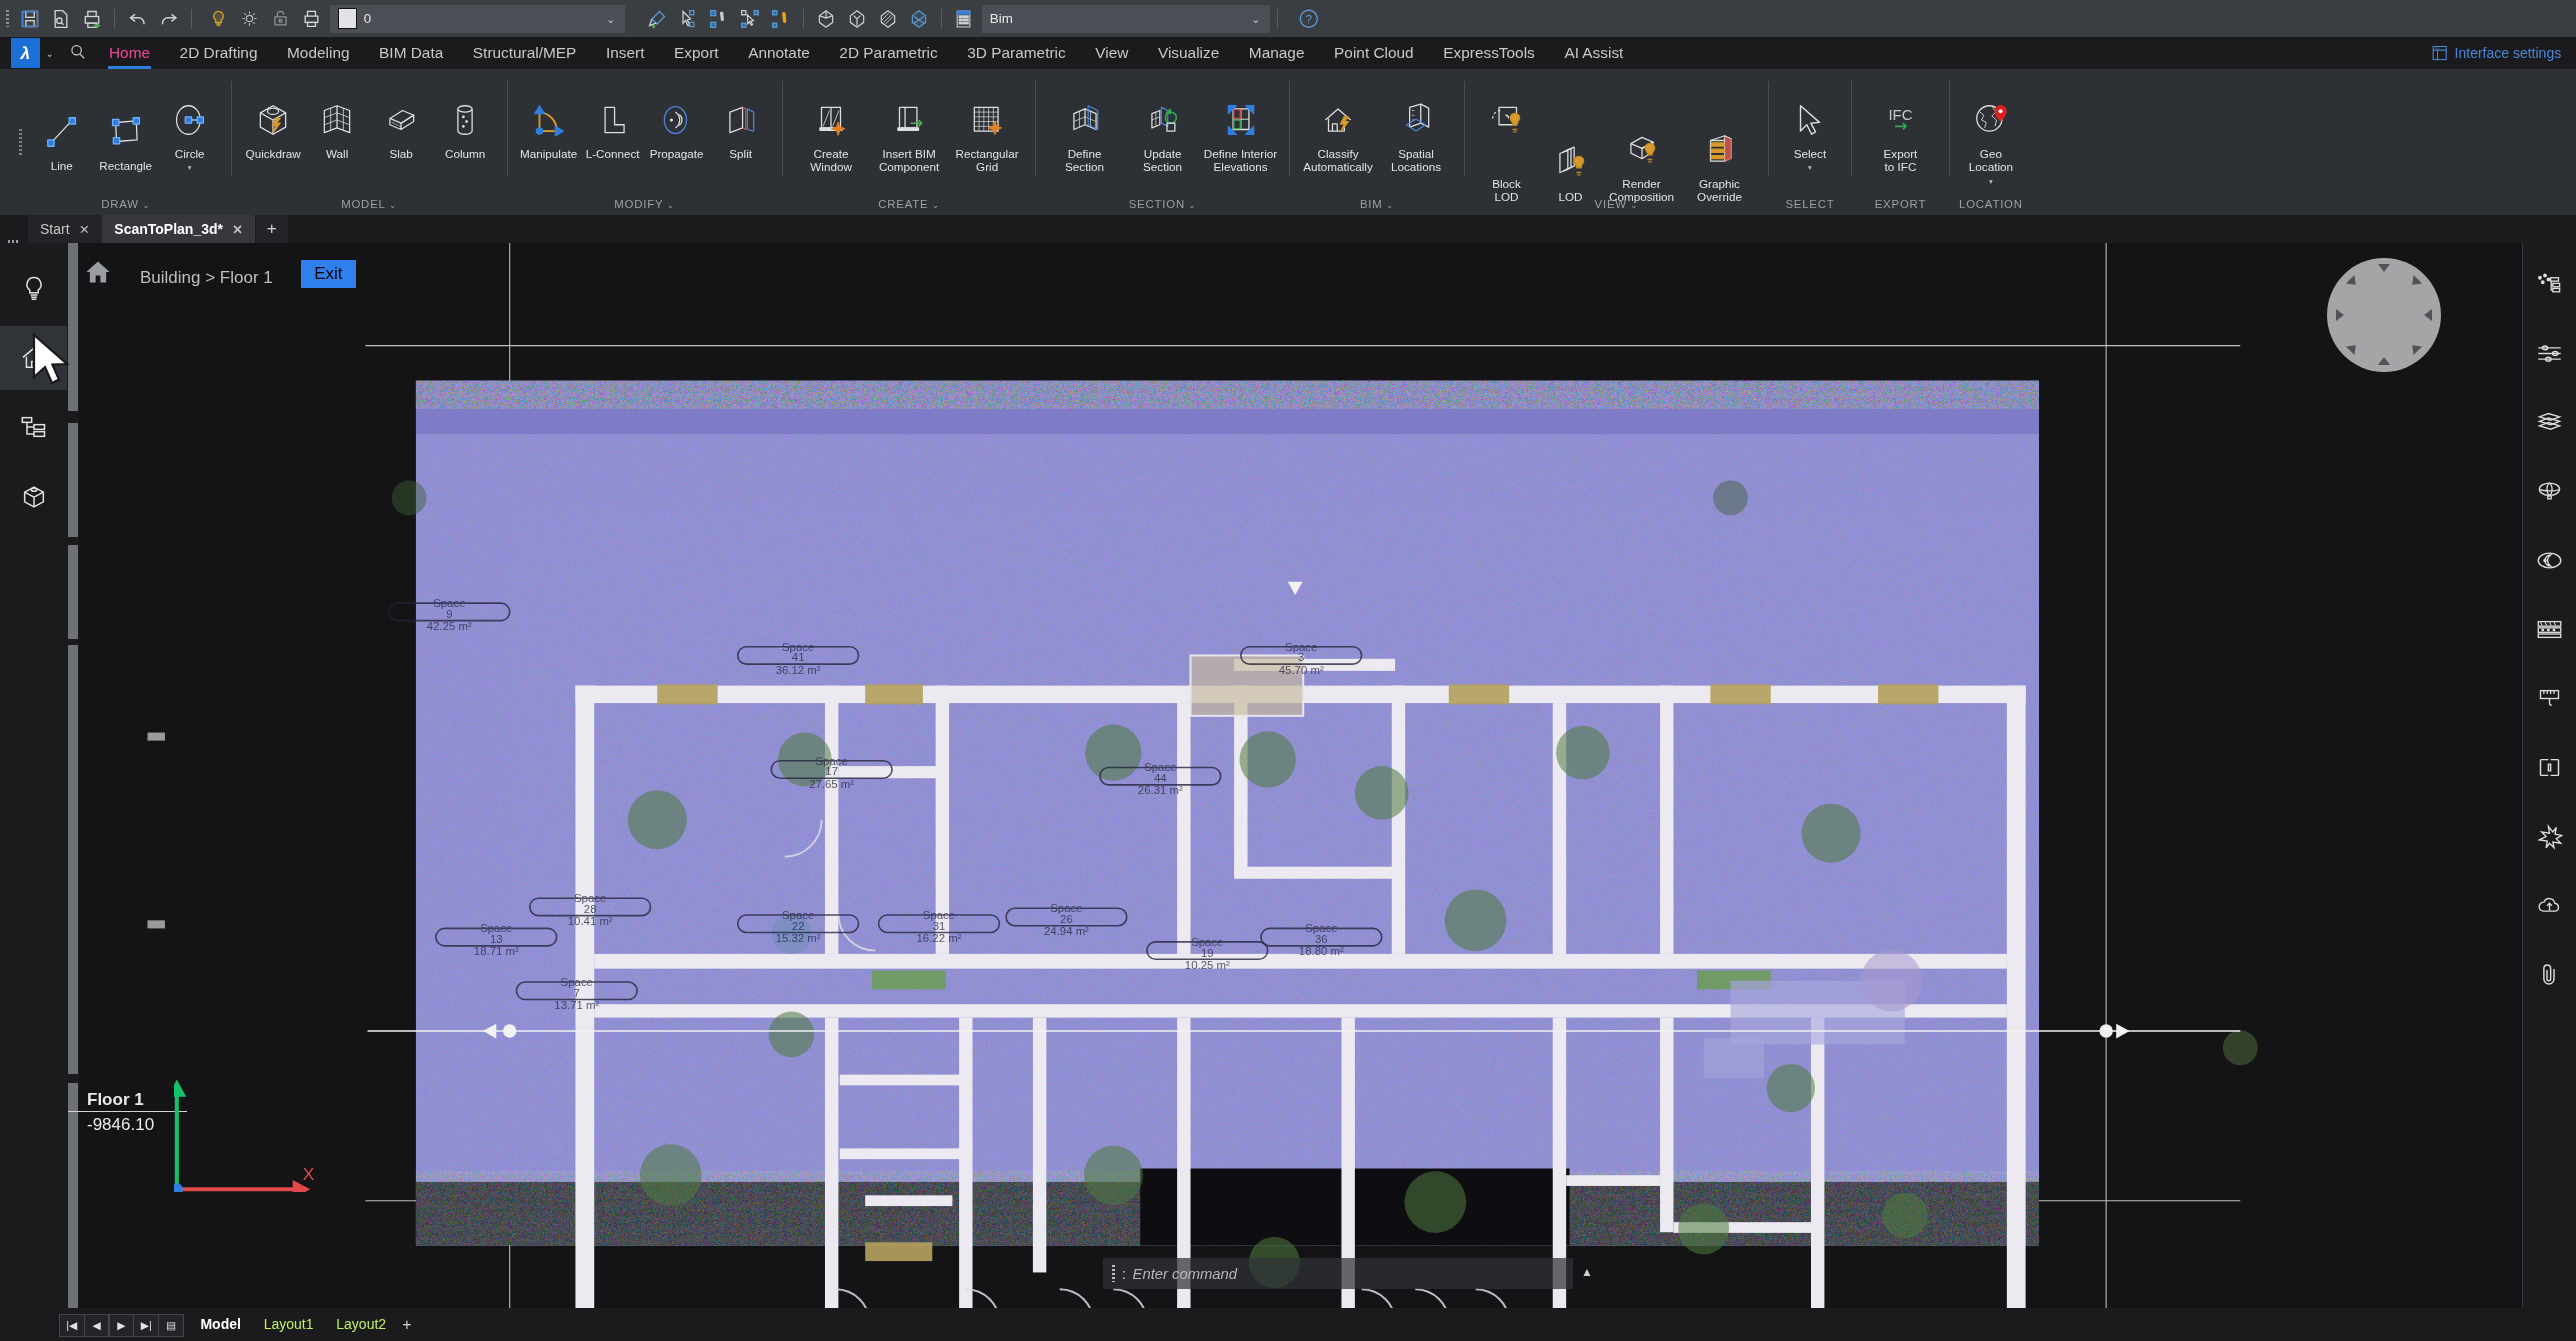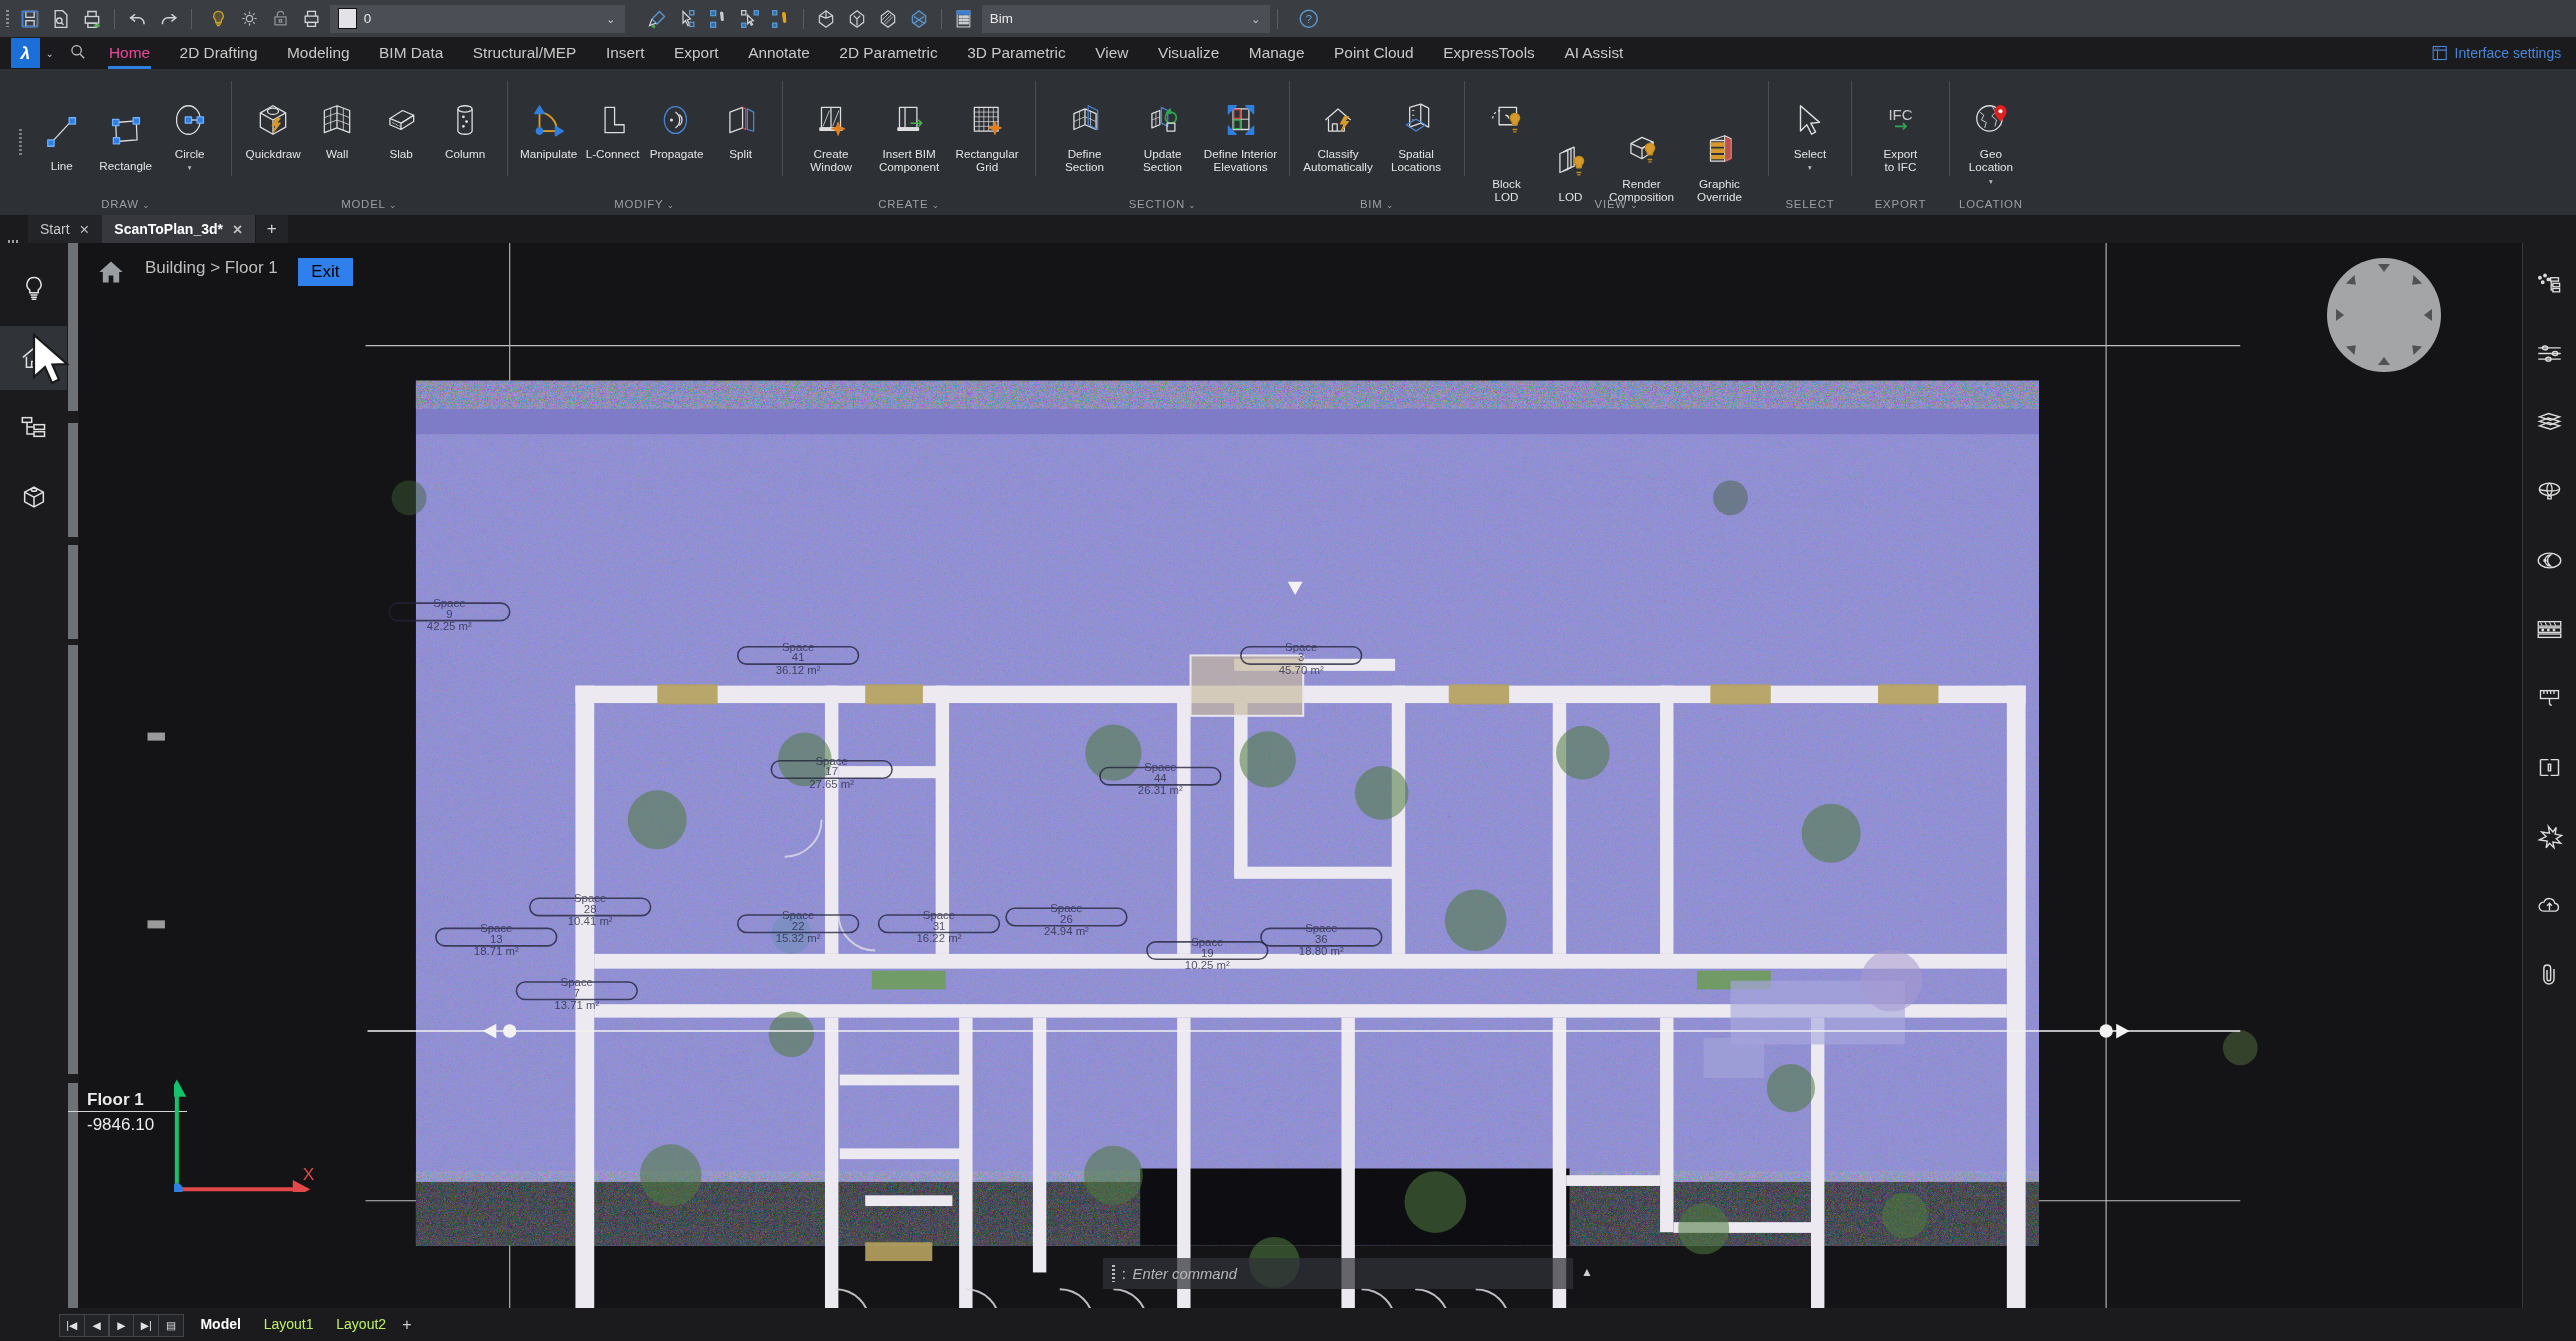--- a/index.html
+++ b/index.html
@@ -130,21 +130,21 @@
     position: absolute; left: 67px; top: 243px; width: 2455px; height: 1065px;
     background: #141416; overflow: hidden;
   }
   .canvas-scrollbar-v {
     position: absolute; left: 0; top: 0; width: 12px; height: 100%;
     background: #1b1b1d;
   }
   .sbthumb { position:absolute; left:1.3px; width:9.4px; background:#6e7277; }
 
   
-  .bcbar { position: absolute; left: 30px; top: 14.8px; display: flex; align-items: flex-start; gap: 20px; z-index: 40; }
+  .bcbar { position: absolute; left: 17px; top: 14.8px; display: flex; align-items: flex-end; gap: 28px; z-index: 40; }
   .bc-text { font-size: 17px; color: #bfbfbf; }
   .exit-btn {
     background: #2f80ed; color: #000000; font-size: 17px; padding: 4px 13.4px; cursor: pointer;
   }
 
   
   .compass {
     position: absolute; right: 81px; top: 14.8px; width: 114px; height: 114px; border-radius: 50%;
     background: #b0b2b4; opacity: .92; z-index: 40; cursor: pointer;
   }

